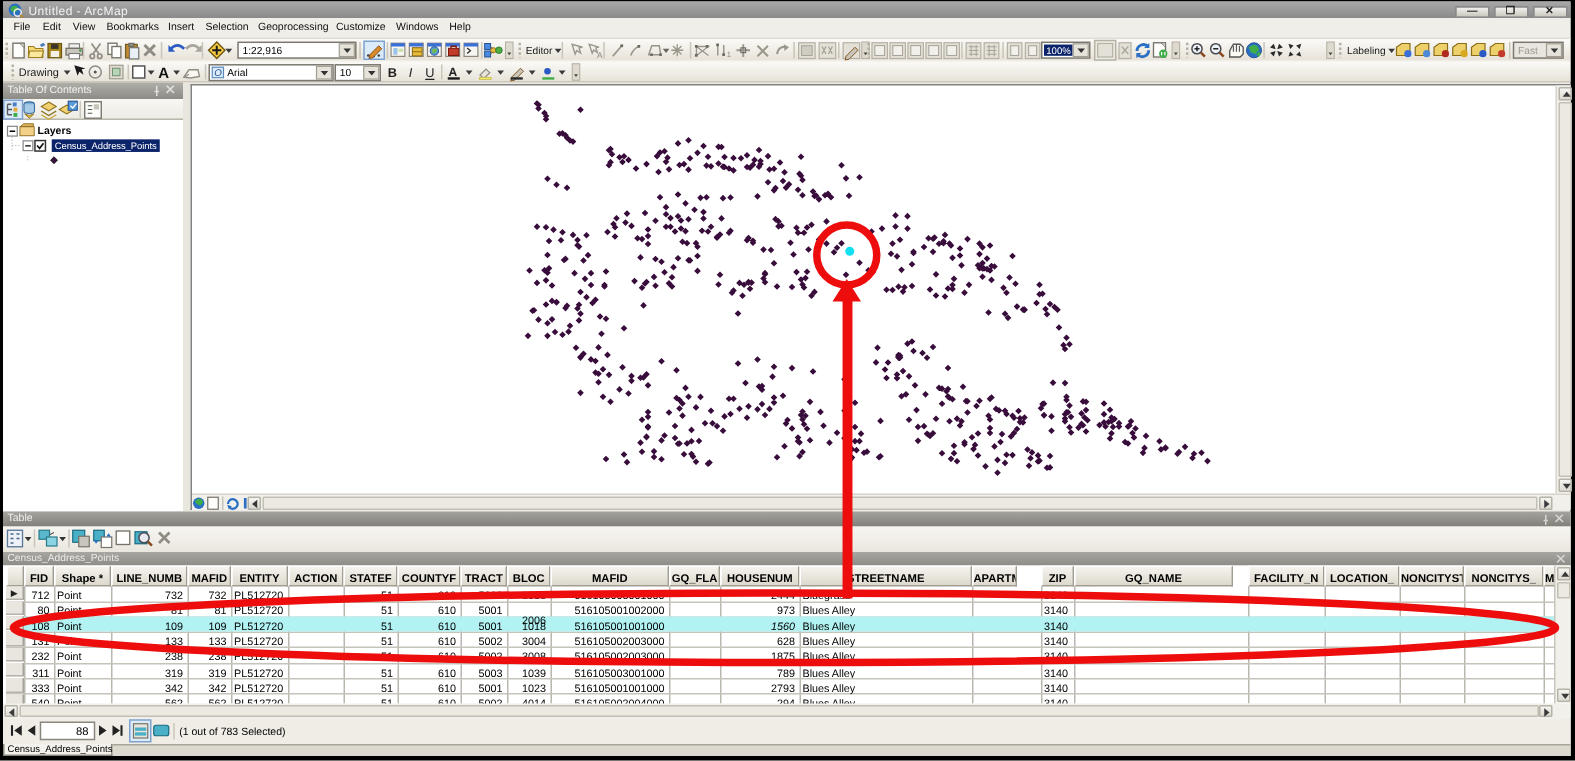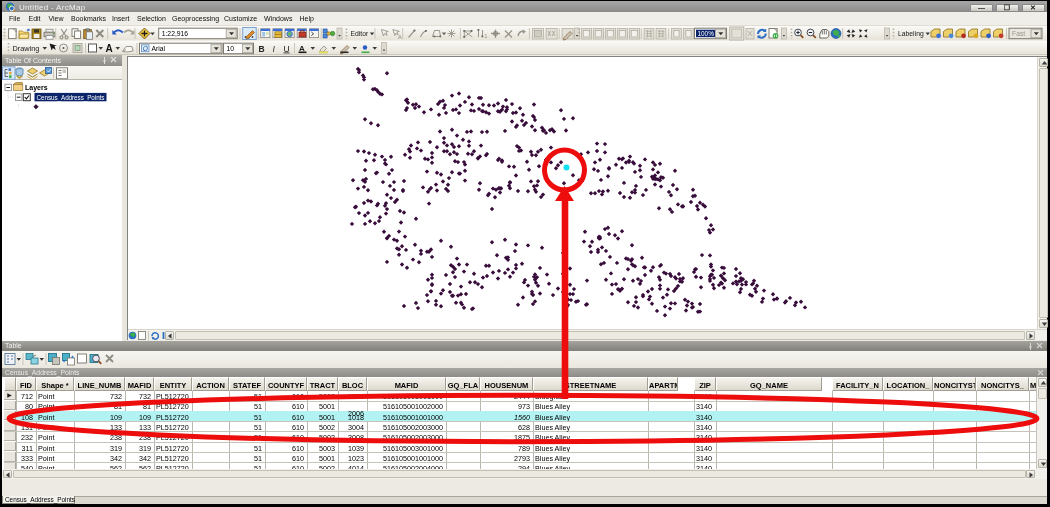--- a/index.html
+++ b/index.html
@@ -623,20 +623,39 @@
   <div id="thscroll">
    <div class="sbtn" style="left:0.5px;top:0.5px;width:9px;height:8px;line-height:5px"><svg width="8" height="8" viewBox="0 0 8 8">
             <path d="M5.5 1.2L2 4l3.5 2.8z" fill="#3a3a3a"></path>
           </svg></div>
    <div class="sthumb" style="left:10.5px;top:0.5px;width:1013px;height:8px"></div>
    <div class="sbtn" style="left:1024px;top:0.5px;width:9px;height:8px;line-height:5px"><svg width="8" height="8" viewBox="0 0 8 8">
             <path d="M2.5 1.2L6 4l-3.5 2.8z" fill="#3a3a3a"></path>
           </svg></div>
   </div>
  </div>
+ <div id="navbar">
+      <svg width="1045" height="17" viewBox="0 0 1045 17" style="position:absolute;left:0;top:0">
+        <path d="M6 4.5v7" stroke="#222" stroke-width="1.4"></path>
+        <path d="M12.5 4.5v7l-5-3.5z" fill="#222"></path>
+        <path d="M21.5 4.5v7l-5-3.5z" fill="#222"></path>
+        <rect x="25" y="2.5" width="36" height="11.5" fill="#fff" stroke="#8a877e" stroke-width="1"></rect>
+        <text x="57" y="11" font-size="7.5" fill="#000" text-anchor="end">88</text>
+        <path d="M64 4.5v7l5-3.5z" fill="#222"></path>
+        <path d="M73 4.5v7l5-3.5z" fill="#222"></path>
+        <path d="M79 4.5v7" stroke="#222" stroke-width="1.4"></path>
+        <rect x="84.5" y="1" width="14" height="14.5" fill="#dcebfa" stroke="#7da2ce" stroke-width="1"></rect>
+        <rect x="87" y="3.5" width="9.5" height="9.5" fill="#e8e5dc" stroke="#76736a" stroke-width="0.8"></rect>
+        <rect x="88" y="6" width="7.5" height="2.2" fill="#4ab0c8"></rect>
+        <rect x="88" y="9.2" width="7.5" height="2.2" fill="#4ab0c8"></rect>
+        <rect x="100.5" y="4.5" width="10" height="7" rx="1.5" fill="#4ab0c8" stroke="#1a6a80" stroke-width="0.8"></rect>
+        <line x1="114" y1="3" x2="114" y2="14" stroke="#c9c5ba" stroke-width="1"></line>
+        <text x="117.5" y="10.8" font-size="7" fill="#000">(1 out of 783 Selected)</text>
+      </svg>
+    </div>
  <div id="tabrow"></div>
  <div id="tab">Census_Address_Points</div>
 </div>
 <svg id="annot" width="1050" height="507" viewBox="0 0 1050 507">
   <circle cx="566.5" cy="167.5" r="3" fill="#10e0f2"></circle>
   <circle cx="564.5" cy="170" r="20" fill="none" stroke="#ee0d0d" stroke-width="5"></circle>
   <rect x="561.7" y="196" width="6.6" height="203" fill="#ee0d0d"></rect>
   <polygon points="564.5,186 555,201 574,201" fill="#ee0d0d"></polygon>
   <ellipse cx="523" cy="418.5" rx="514" ry="23.2" fill="none" stroke="#ee0d0d" stroke-width="5"></ellipse>
 </svg>

